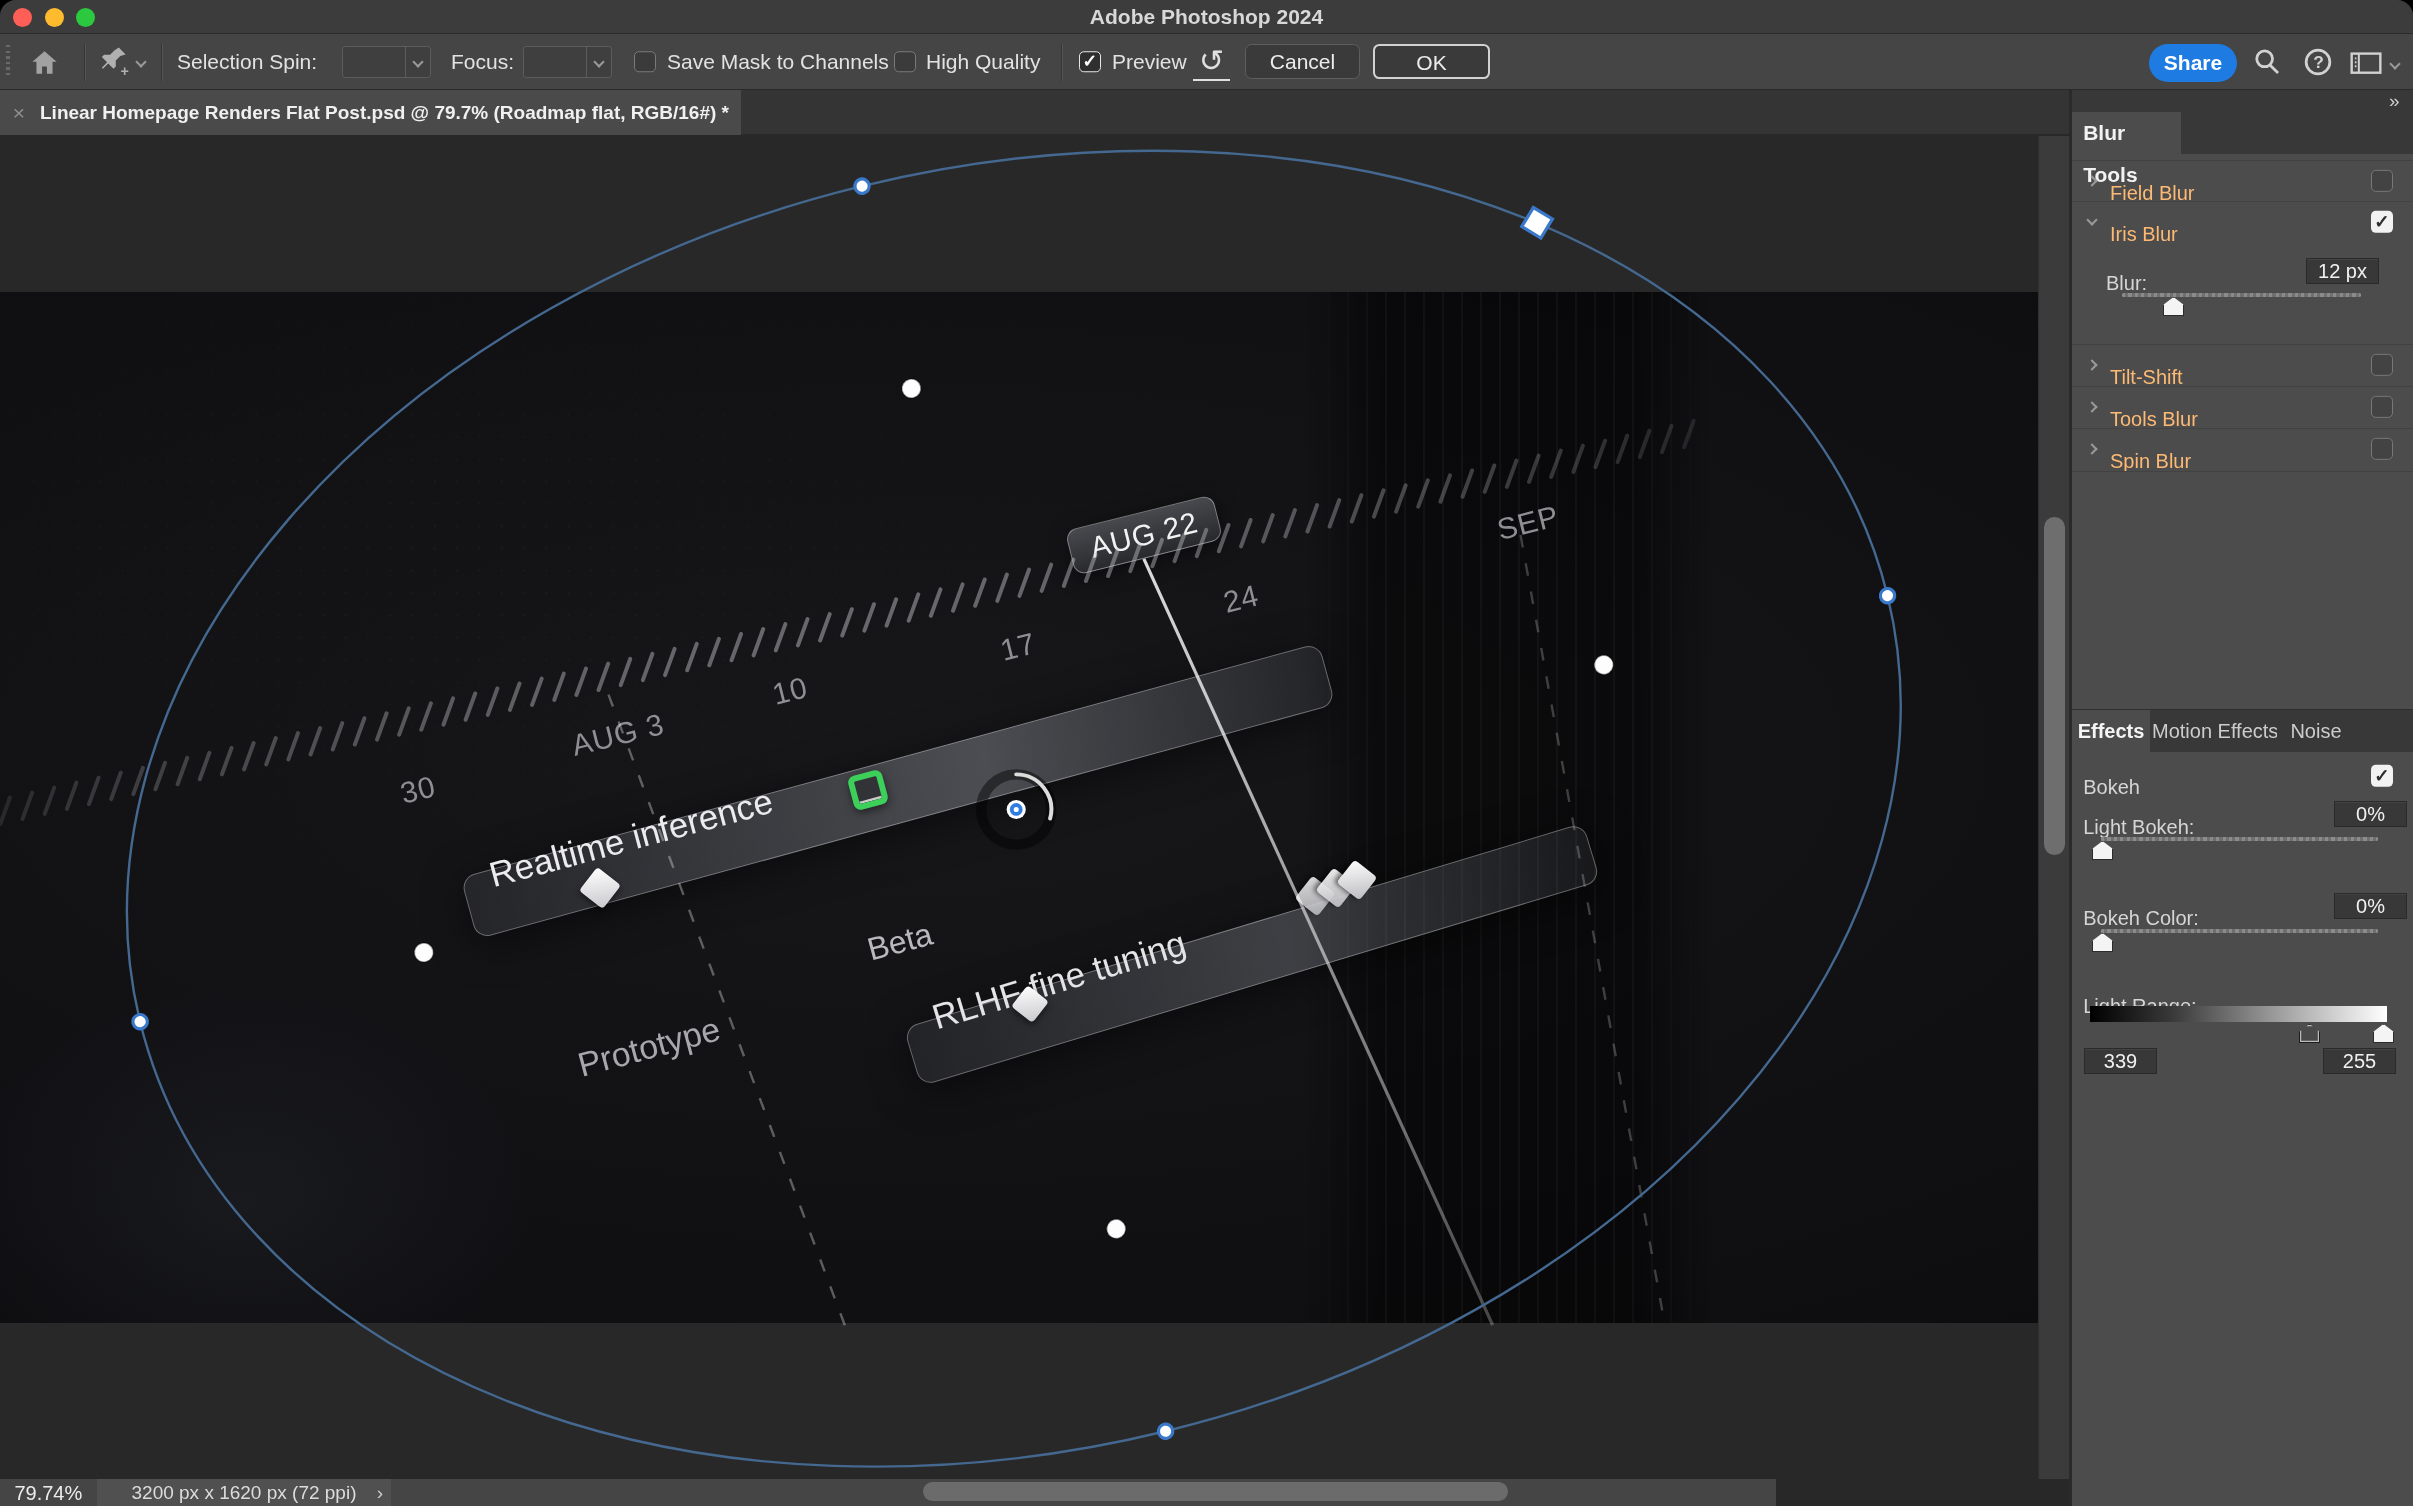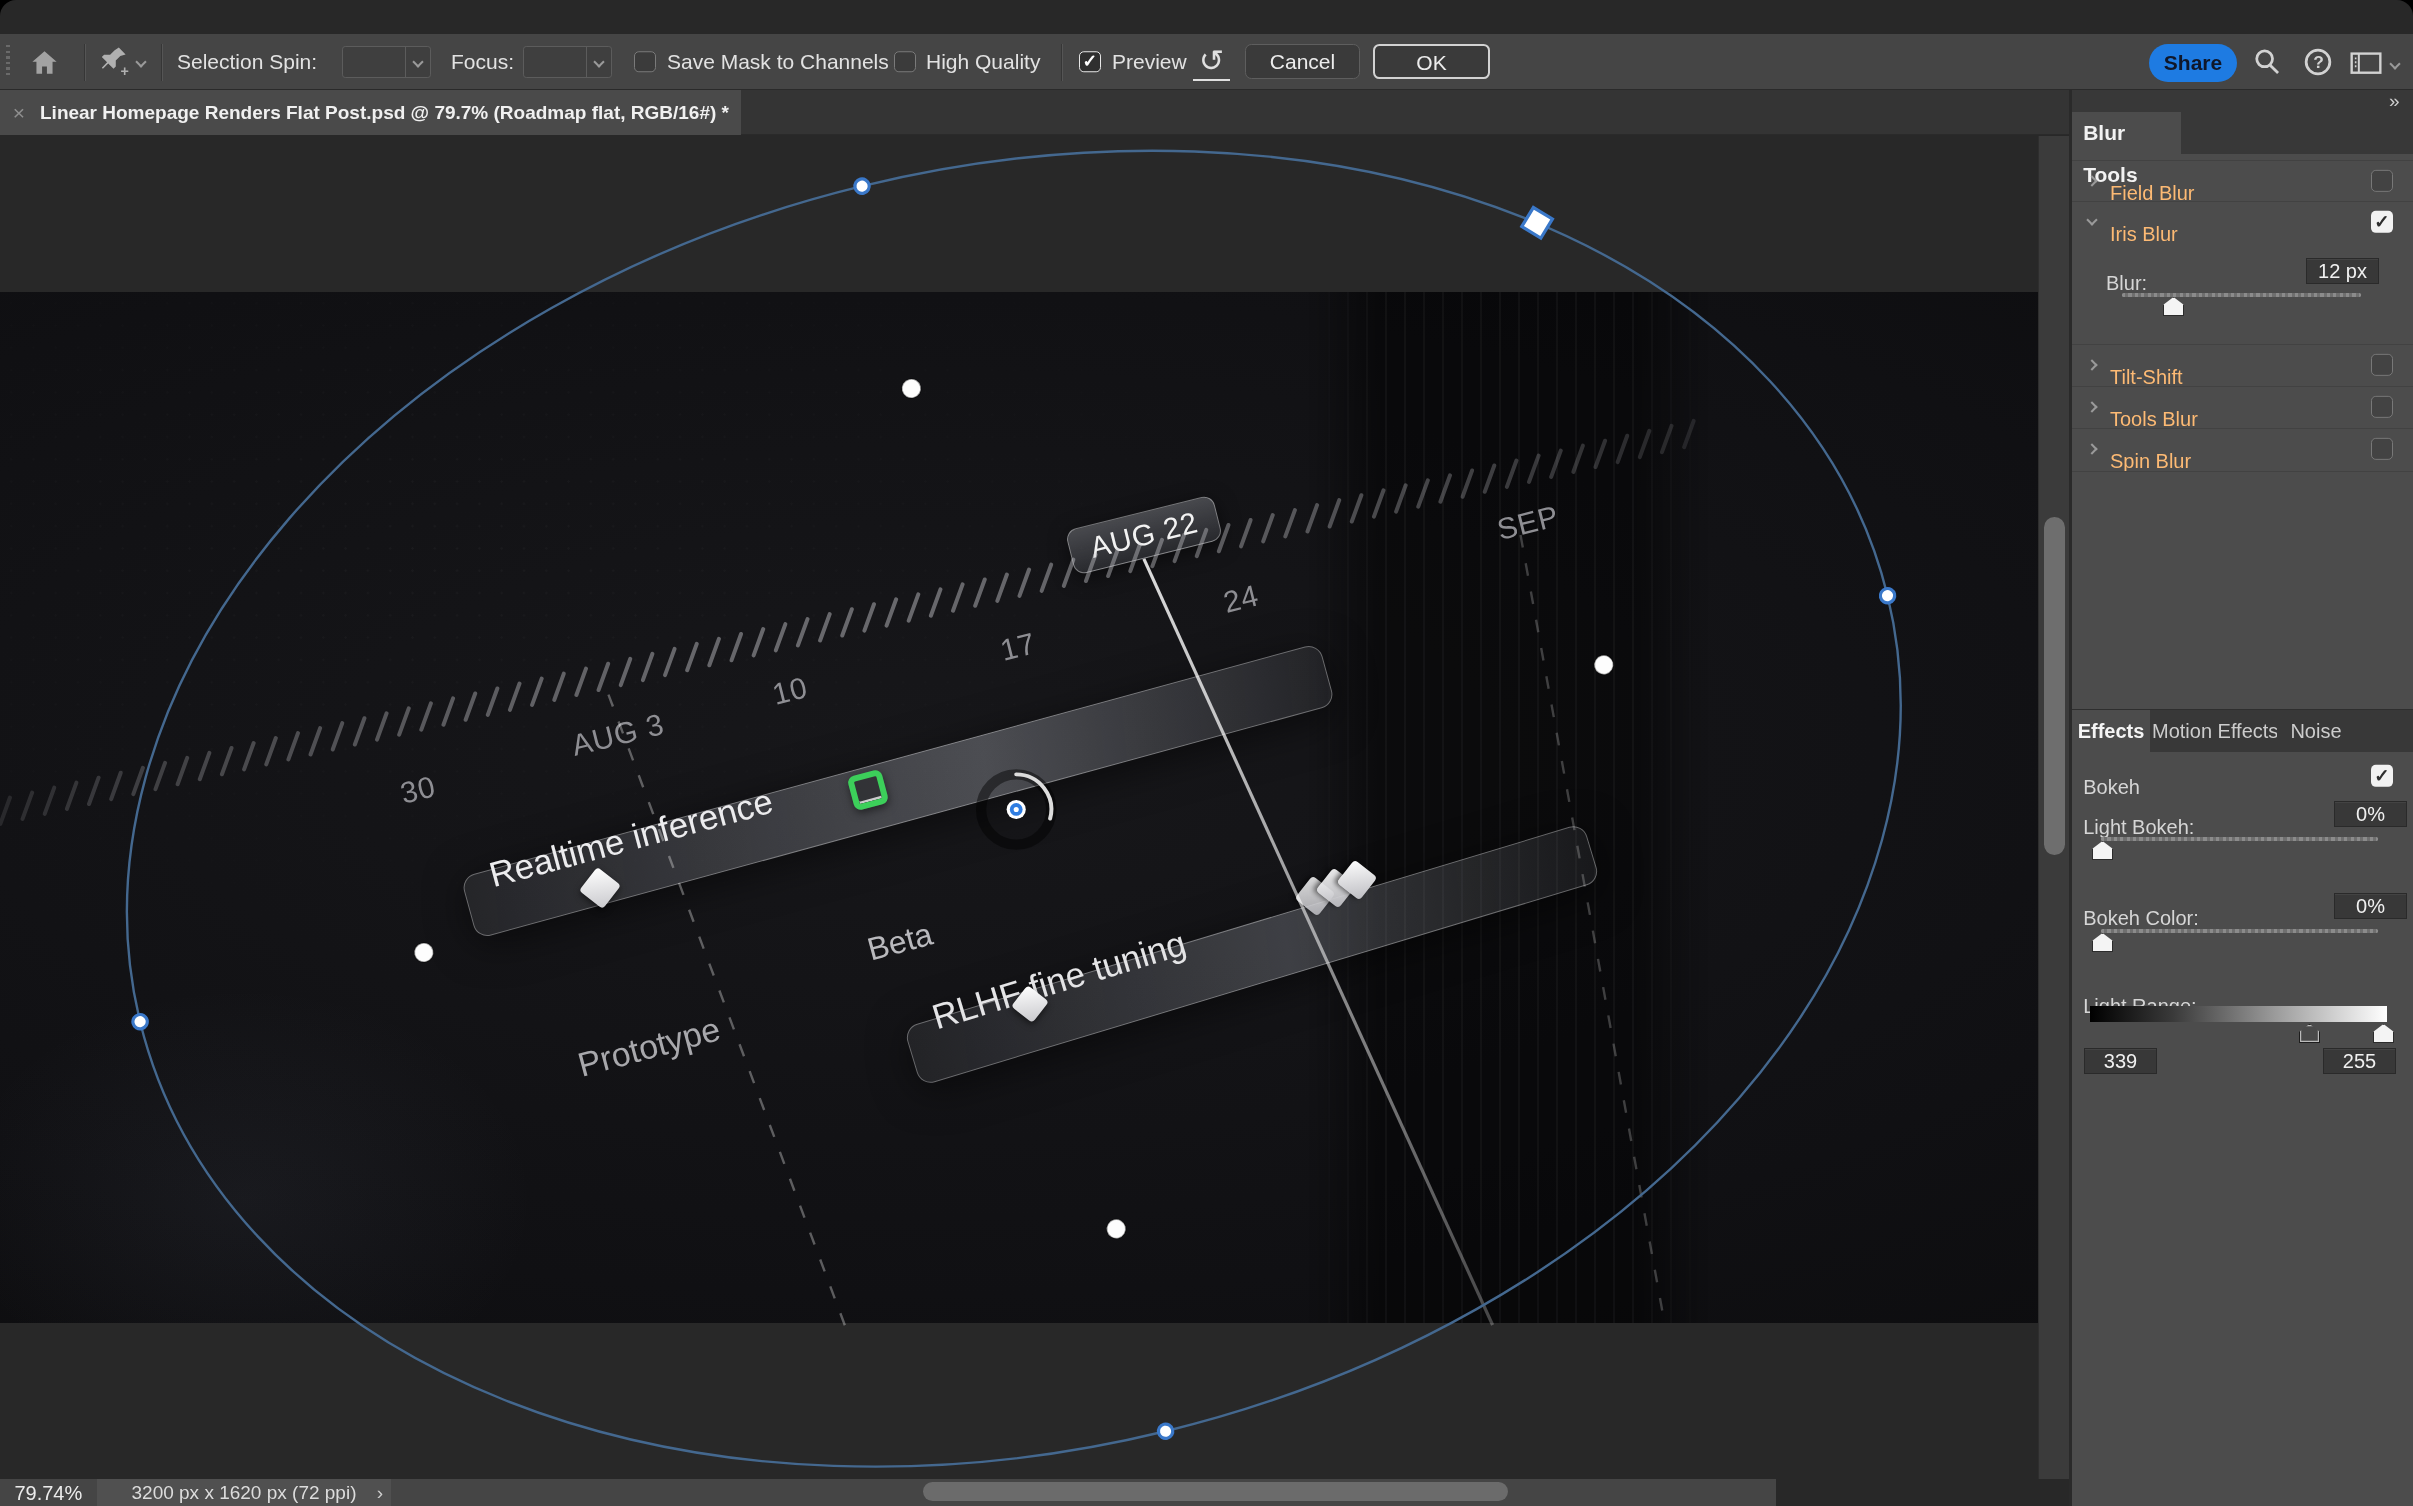--- a/index.html
+++ b/index.html
@@ -29,21 +29,21 @@
   .ob-label { position:absolute; top:0; height:56px; line-height:56px; color:#e2e2e2; font-size:21px; }
   .dropdown { position:absolute; top:50%; transform:translateY(-50%); height:32px; background:#3f3f3f; border:0.8px solid #5c5c5c; border-radius:3.2px; display:flex; }
   .dd-main { flex:1; }
   .dd-btn { width:25.5px; border-left:0.8px solid #5c5c5c; display:flex; align-items:center; justify-content:center; }
   .checkbox { position:absolute; top:50%; transform:translateY(-50%); width:21.5px; height:21.5px; border-radius:4.8px; background:#3b3b3b; border:1.6px solid #7a7a7a; }
   .checkbox.checked { background:#2f2f2f; border-color:#e8e8e8; color:#fff; font-size:17.6px; font-weight:bold; text-align:center; line-height:19px; }
   .reset-btn { position:absolute; left:1038px; top:9.6px; width:37px; height:37px; color:#e0e0e0; font-size:30px; text-align:center; line-height:34px; border-bottom:2.4px solid #e0e0e0; }
   .btn { position:absolute; top:10.4px; height:35px; border-radius:6.4px; background:#3a3a3a; color:#ececec; font-size:21px; text-align:center; line-height:33px; }
   .btn.cancel { left:1105px; width:115px; border:1.6px solid #5e5e5e; }
   .btn.ok     { left:1227px; width:117px; border:2px solid #d2d2d2; }
-  .share-btn { position:absolute; left:2149px; top:9.6px; width:88px; height:38px; border-radius:19px; background:#1e7be2; color:#0f172a; font-size:21px; font-weight:600; text-align:center; line-height:38px; }
+  .share-btn { position:absolute; left:2149px; top:9.6px; width:88px; height:38px; border-radius:19px; background:#1e7be2; color:#ffffff; font-size:21px; font-weight:600; text-align:center; line-height:38px; }
   .tr-icon { position:absolute; top:12.8px; }
 
   
   .tabbar { position:absolute; left:0; top:90px; width:2072px; height:45px; background:#343434; border-bottom:0.8px solid #2a2a2a; }
   .doc-tab { position:absolute; left:0; top:0; width:741px; height:45px; background:#4a4a4a; }
   .doc-tab .x { position:absolute; left:12.8px; top:0; line-height:45px; color:#8f8f8f; font-size:21px; }
   .doc-tab .t { position:absolute; left:40px; top:0; line-height:45px; color:#f0f0f0; font-size:19px; font-weight:700; white-space:nowrap; }
 
   
   .canvas { position:absolute; left:0; top:136px; width:2038px; height:1335px; background:#282828; overflow:hidden; }
@@ -124,20 +124,26 @@
   .gradbar { position:absolute; left:18.4px; top:916px; width:297px; height:16px; background:linear-gradient(90deg,#000 0%,#3a3a3a 28%,#9a9a9a 62%,#fff 100%); }
   .rhandle { position:absolute; width:21px; height:19px; clip-path:polygon(50% 0, 100% 42%, 100% 100%, 0 100%, 0 42%); }
   .rhandle.dark  { background:#4a4a4a; border:1.6px solid #1d1d1d; box-shadow:0 0 0 1.2px #bbb inset; }
   .rhandle.light { background:#f4f4f4; border:1.6px solid #2c2c2c; }
 </style>
 </head>
 <body>
 
 <div class="window">
 
+  <div class="titlebar">
+    <div class="tl red"></div>
+    <div class="tl yellow"></div>
+    <div class="tl green"></div>
+    <div class="win-title">Adobe Photoshop 2024</div>
+  </div>
 
   <div class="optionsbar">
     <div class="grip"></div>
     <div class="icon-home">
       <svg width="29" height="29" viewBox="0 0 36 36">
           <path d="M18 4 L33 17 H28 V32 H21 V23 H15 V32 H8 V17 H3 Z" fill="#a2a2a2"></path>
         </svg>
     </div>
     <div class="ob-sep" style="left:84px"></div>
     <div class="icon-pin">

